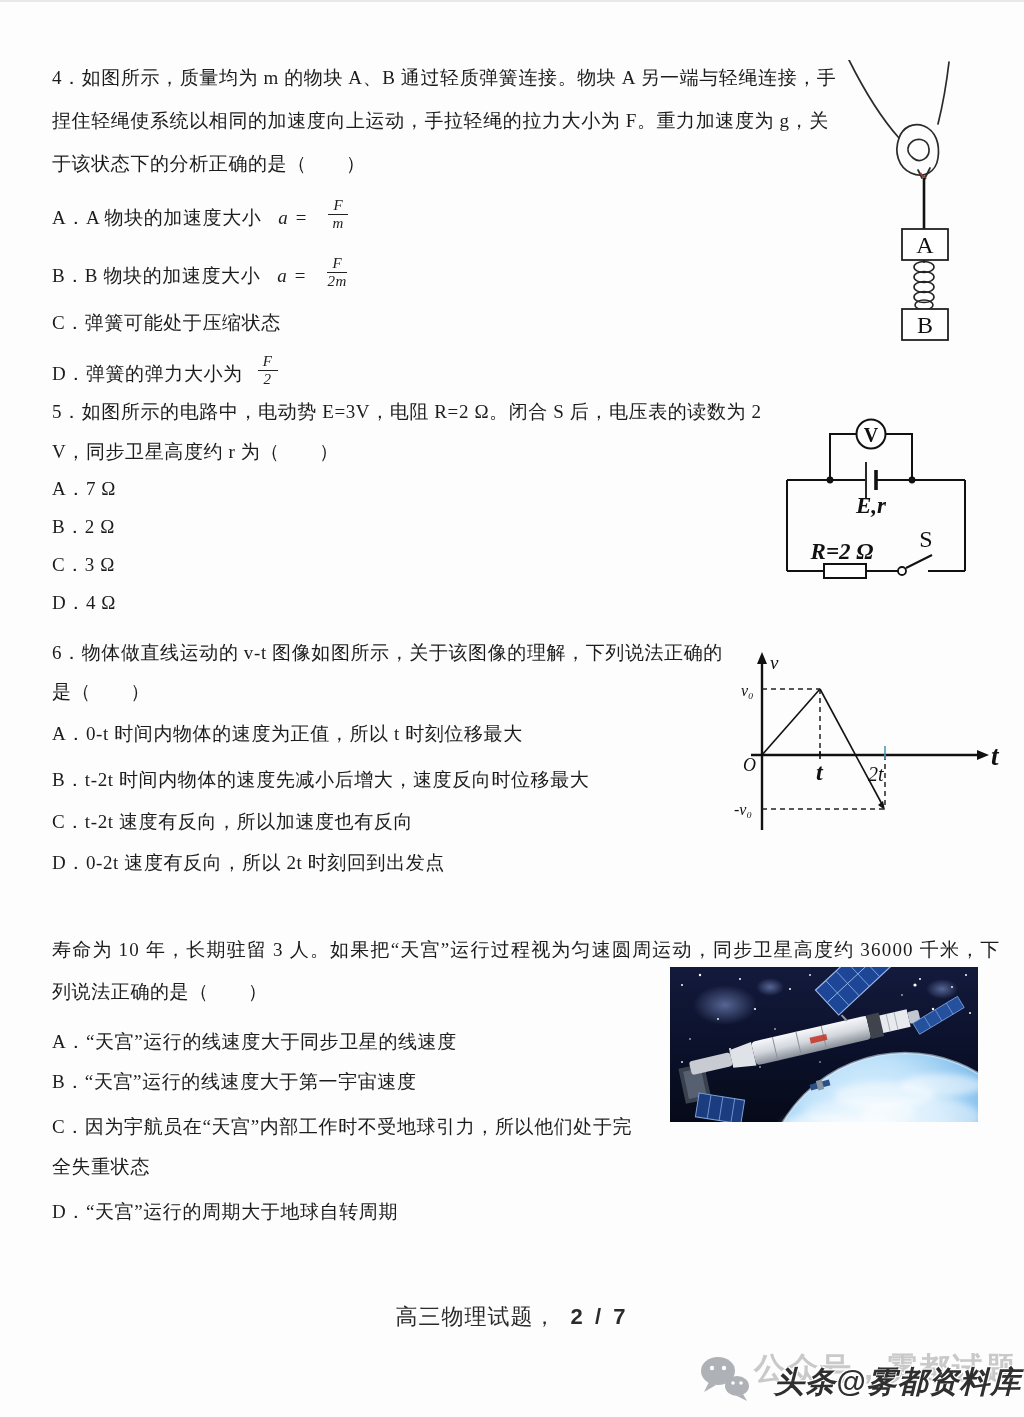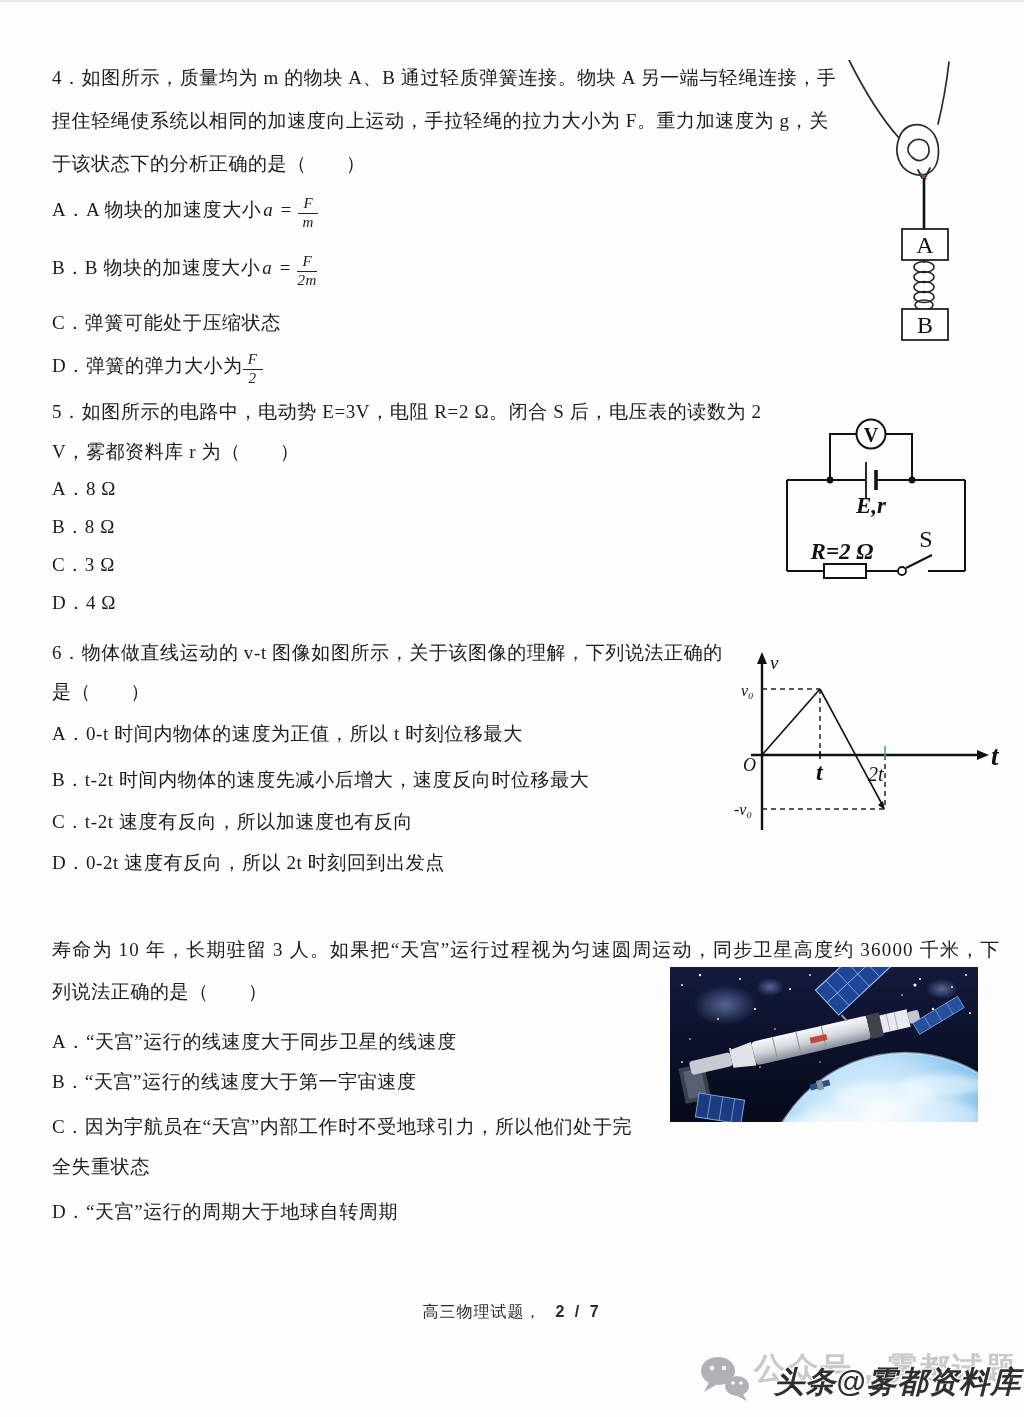--- a/index.html
+++ b/index.html
@@ -1,27 +1,27 @@
 <!DOCTYPE html>
 <html><head>
 <meta charset="utf-8">
 <style>
   html,body{margin:0;padding:0;background:#e8e8e8;}
   .page{position:relative;width:1024px;height:1417px;background:#fdfdfd;overflow:hidden;
         font-family:"Liberation Serif","DejaVu Serif",serif;color:#1c1c1c;margin:2px auto;}
   .line{position:absolute;left:52px;white-space:nowrap;font-size:19px;letter-spacing:0.6px;line-height:28px;}
-  .opt{display:flex;align-items:flex-start;height:36px;}
+  .opt{display:flex;align-items:flex-end;height:36px;gap:15px;}
   .eq{font-style:italic;font-family:"Liberation Serif",serif;font-size:19px;margin:0 5px 0 2px;letter-spacing:1px;}
   .frac{display:inline-block;text-align:center;line-height:1.05;font-style:italic;
         font-family:"Liberation Serif",serif;}
   .frac .fn{display:block;font-size:15px;padding:0 5px 1px;border-bottom:1.4px solid #222;}
   .frac .fd{display:block;font-size:15px;padding-top:1px;}
   .wide{letter-spacing:1.2px;}
   .fig{position:absolute;}
-  .footer{position:absolute;left:0;right:0;text-align:center;font-size:16px;color:#2b2b2b;letter-spacing:1px;}
+  .footer{position:absolute;left:0;right:0;text-align:center;font-size:22px;color:#2b2b2b;letter-spacing:1px;}
   .footer .pg{font-family:"Liberation Sans",sans-serif;font-weight:bold;margin-left:14px;letter-spacing:3px;}
   .wm{position:absolute;left:698px;top:1340px;width:326px;height:70px;}
   .wm-light{position:absolute;left:56px;top:6px;font-family:Liberation Mono, monospace;
             font-size:31px;font-weight:bold;color:#c9c9c9;letter-spacing:2px;white-space:nowrap;}
   .wm-dark{position:absolute;left:76px;top:20px;font-family:"Liberation Sans",sans-serif;
            font-size:30px;font-weight:bold;color:#2f2f2f;letter-spacing:1px;white-space:nowrap;
            text-shadow:1px 1px 0 #fff,-1px -1px 0 #fff,1px -1px 0 #fff,-1px 1px 0 #fff;font-style:italic;}
   svg text{font-family:"Liberation Serif","DejaVu Serif",serif;}
 </style>
 </head>
@@ -80,23 +80,23 @@
       <ellipse cx="79" cy="217" rx="10" ry="5.5"></ellipse>
       <ellipse cx="79" cy="227" rx="10" ry="5.5"></ellipse>
       <ellipse cx="79" cy="237" rx="10" ry="5.5"></ellipse>
       <ellipse cx="79" cy="245" rx="9" ry="5"></ellipse>
     </g>
     <rect x="57" y="249" width="46" height="31" fill="#fff" stroke="#222" stroke-width="1.8"></rect>
     <text x="80" y="273" font-size="24" text-anchor="middle" fill="#111">B</text>
   </svg>
 
   <div class="line" style="top:396px">5．如图所示的电路中，电动势 E=3V，电阻 R=2 Ω。闭合 S 后，电压表的读数为 2</div>
-  <div class="line" style="top:436px">V，雾都资料库 r 为（　　）</div>
-  <div class="line" style="top:473px">A．8 Ω</div>
-  <div class="line" style="top:511px">B．8 Ω</div>
+  <div class="line" style="top:436px">V，同步卫星高度约 r 为（　　）</div>
+  <div class="line" style="top:473px">A．7 Ω</div>
+  <div class="line" style="top:511px">B．2 Ω</div>
   <div class="line" style="top:549px">C．3 Ω</div>
   <div class="line" style="top:587px">D．4 Ω</div>
 
   <svg class="fig" style="left:780px;top:405px" width="240" height="190" viewBox="0 0 240 190">
     <g stroke="#111" stroke-width="2" fill="none">
       <line x1="7" y1="73" x2="85" y2="73"></line>
       <line x1="97" y1="73" x2="185" y2="73"></line>
       <line x1="7" y1="73" x2="7" y2="164"></line>
       <line x1="185" y1="73" x2="185" y2="164"></line>
       <line x1="7" y1="164" x2="44" y2="164"></line>

